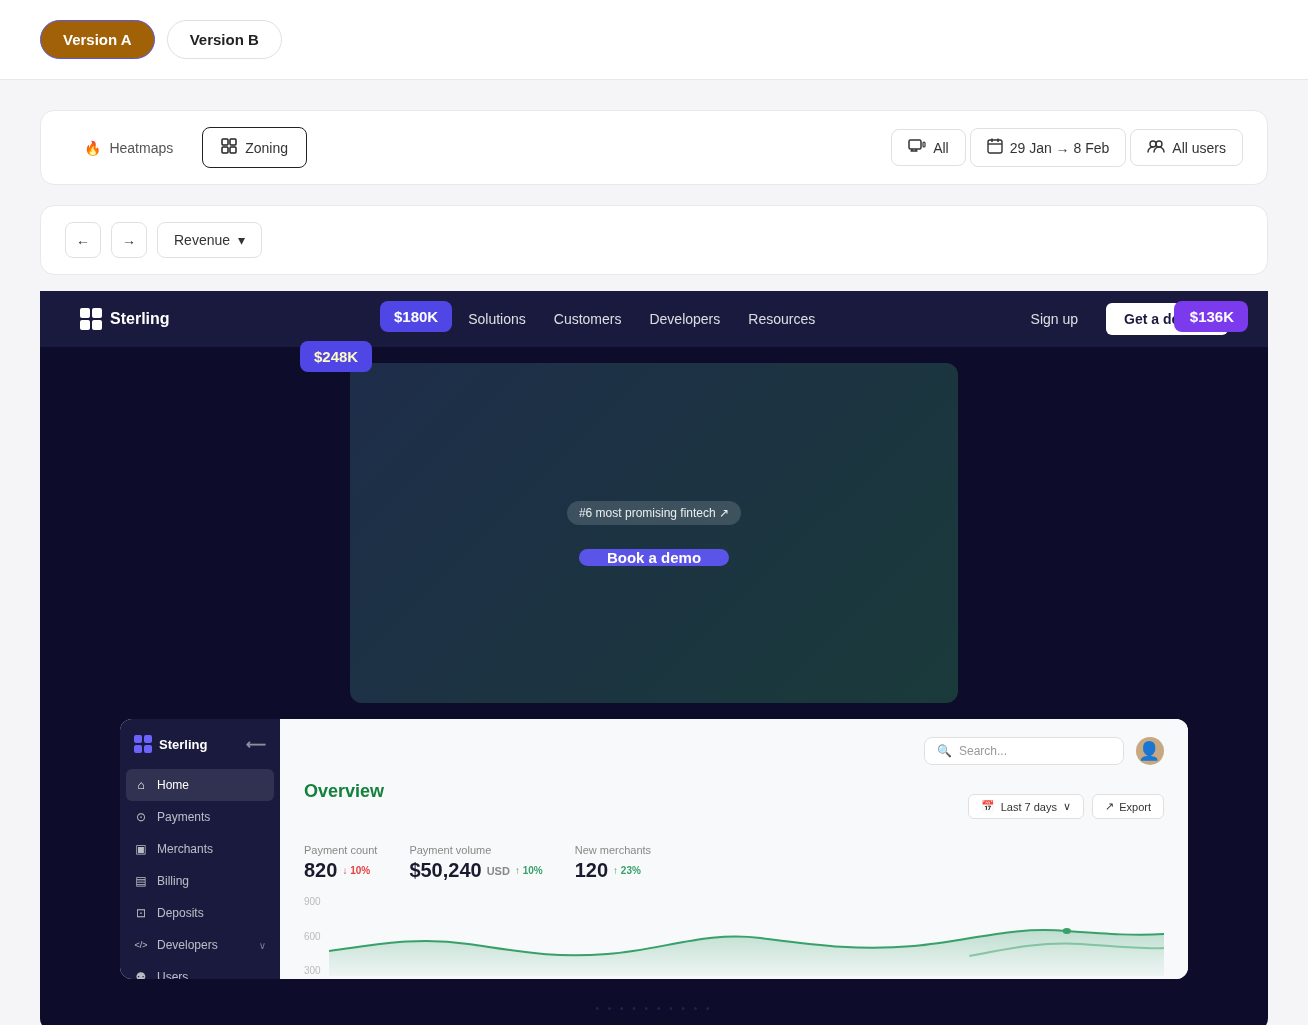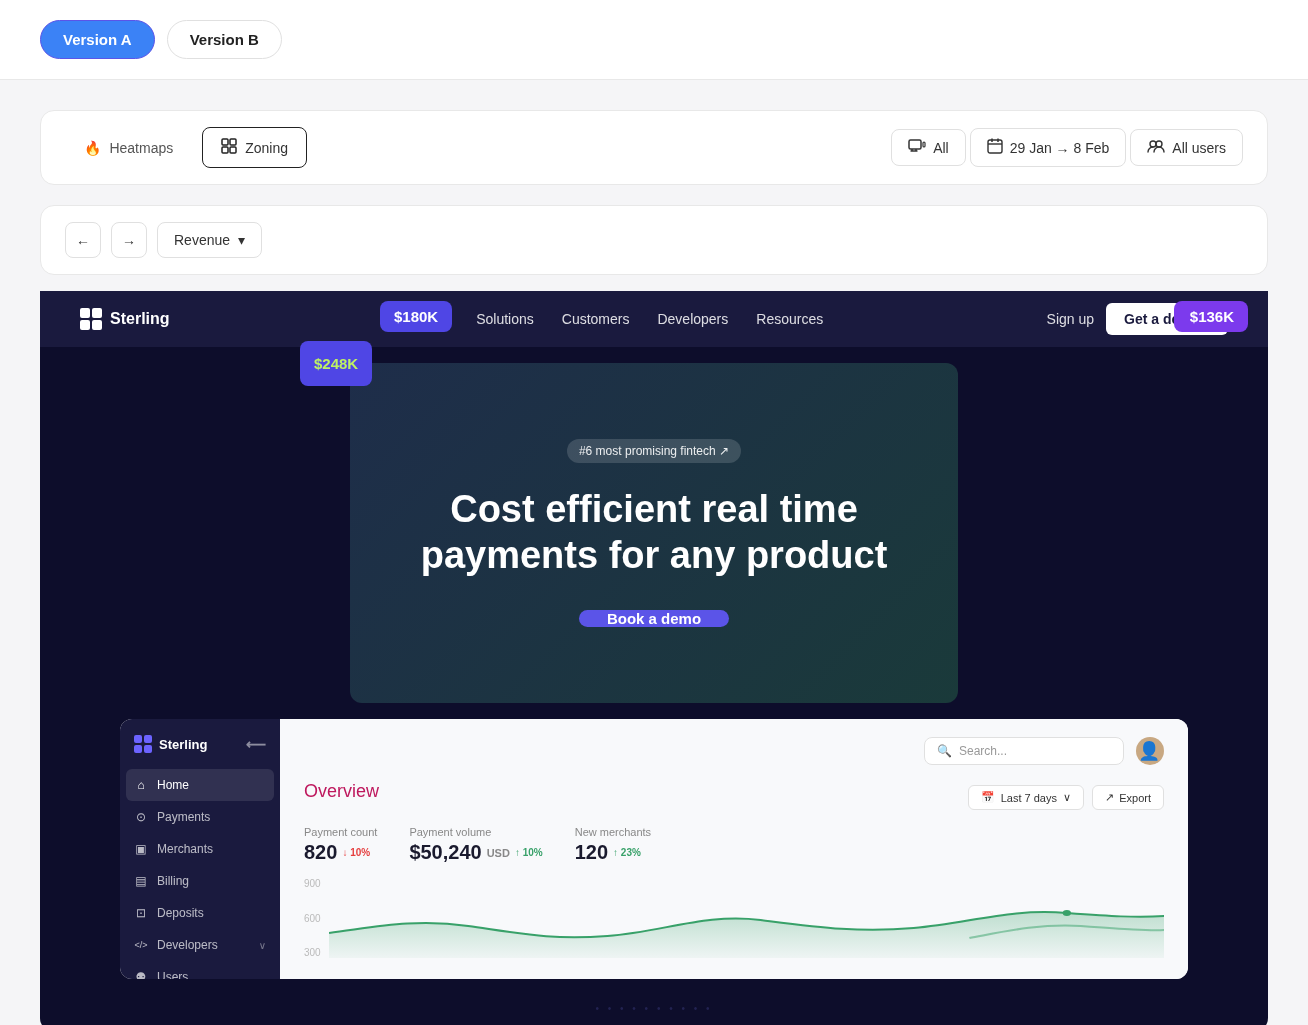--- a/index.html
+++ b/index.html
@@ -24,21 +24,21 @@
       padding: 10px 22px;
       border-radius: 999px;
       border: 1.5px solid #e0e0e0;
       font-size: 15px;
       font-weight: 600;
       cursor: pointer;
       background: transparent;
       color: #222;
     }
     .version-btn.active {
-      background: #3b82f6;
+      background: #a16207;
       color: #fff;
       border-color: #5b54e8;
     }
 
     .main-content {
       padding: 30px 40px;
     }
 
     .toolbar-card {
       background: #fff;
@@ -177,21 +177,21 @@
     }
     .site-nav-links a {
       color: rgba(255,255,255,0.85);
       font-size: 14px;
       text-decoration: none;
     }
 
     .site-nav-actions {
       display: flex;
       align-items: center;
-      gap: 12px;
+      gap: 28px;
     }
 
     .site-btn-ghost {
       background: transparent;
       border: none;
       color: rgba(255,255,255,0.85);
       font-size: 14px;
       cursor: pointer;
     }
 
@@ -266,24 +266,24 @@
       padding: 0 28px;
       border-radius: 999px;
       font-size: 15px;
       font-weight: 600;
       cursor: pointer;
     }
 
     .hero-revenue-badge {
       position: absolute;
       background: #4f46e5;
-      color: #bef264;
+      color: #fef9c3;
       font-size: 15px;
       font-weight: 700;
-      padding: 14px 14px;
+      padding: 7px 14px;
       border-radius: 8px;
       top: -22px;
       left: -50px;
     }
 
     
     .dashboard-preview {
       display: flex;
       margin: 16px 20px 20px;
       background: #fff;
@@ -386,23 +386,23 @@
       background: #c8a882;
       overflow: hidden;
       display: flex;
       align-items: center;
       justify-content: center;
       font-size: 14px;
     }
 
     .overview-title {
       font-size: 18px;
-      font-weight: 400;
-      color: #be185d;
-      margin-bottom: 12px;
+      font-weight: 700;
+      color: #15803d;
+      margin-bottom: 30px;
     }
 
     .dash-actions {
       display: flex;
       align-items: center;
       gap: 8px;
     }
 
     .dash-period-btn {
       border: 1px solid #e0e0e0;
@@ -630,21 +630,20 @@
     </div>
 
     <div style="position: relative; margin: 0 100px; margin-top: 16px;">
       <div class="site-hero">
 
         <div class="hero-revenue-badge">$248K</div>
 
         <div class="fintech-badge">
           <span>#6 most promising fintech ↗</span>
         </div>
-        <h1 class="hero-title">Cost efficient real time payments for any product</h1>
         <button class="hero-cta">Book a demo</button>
       </div>
     </div>
 
     <div class="dashboard-preview" style="margin: 16px 80px 20px;">
 
       <div class="dash-sidebar">
         <div class="dash-logo">
           <div class="dash-logo-icon">
             <span></span>

